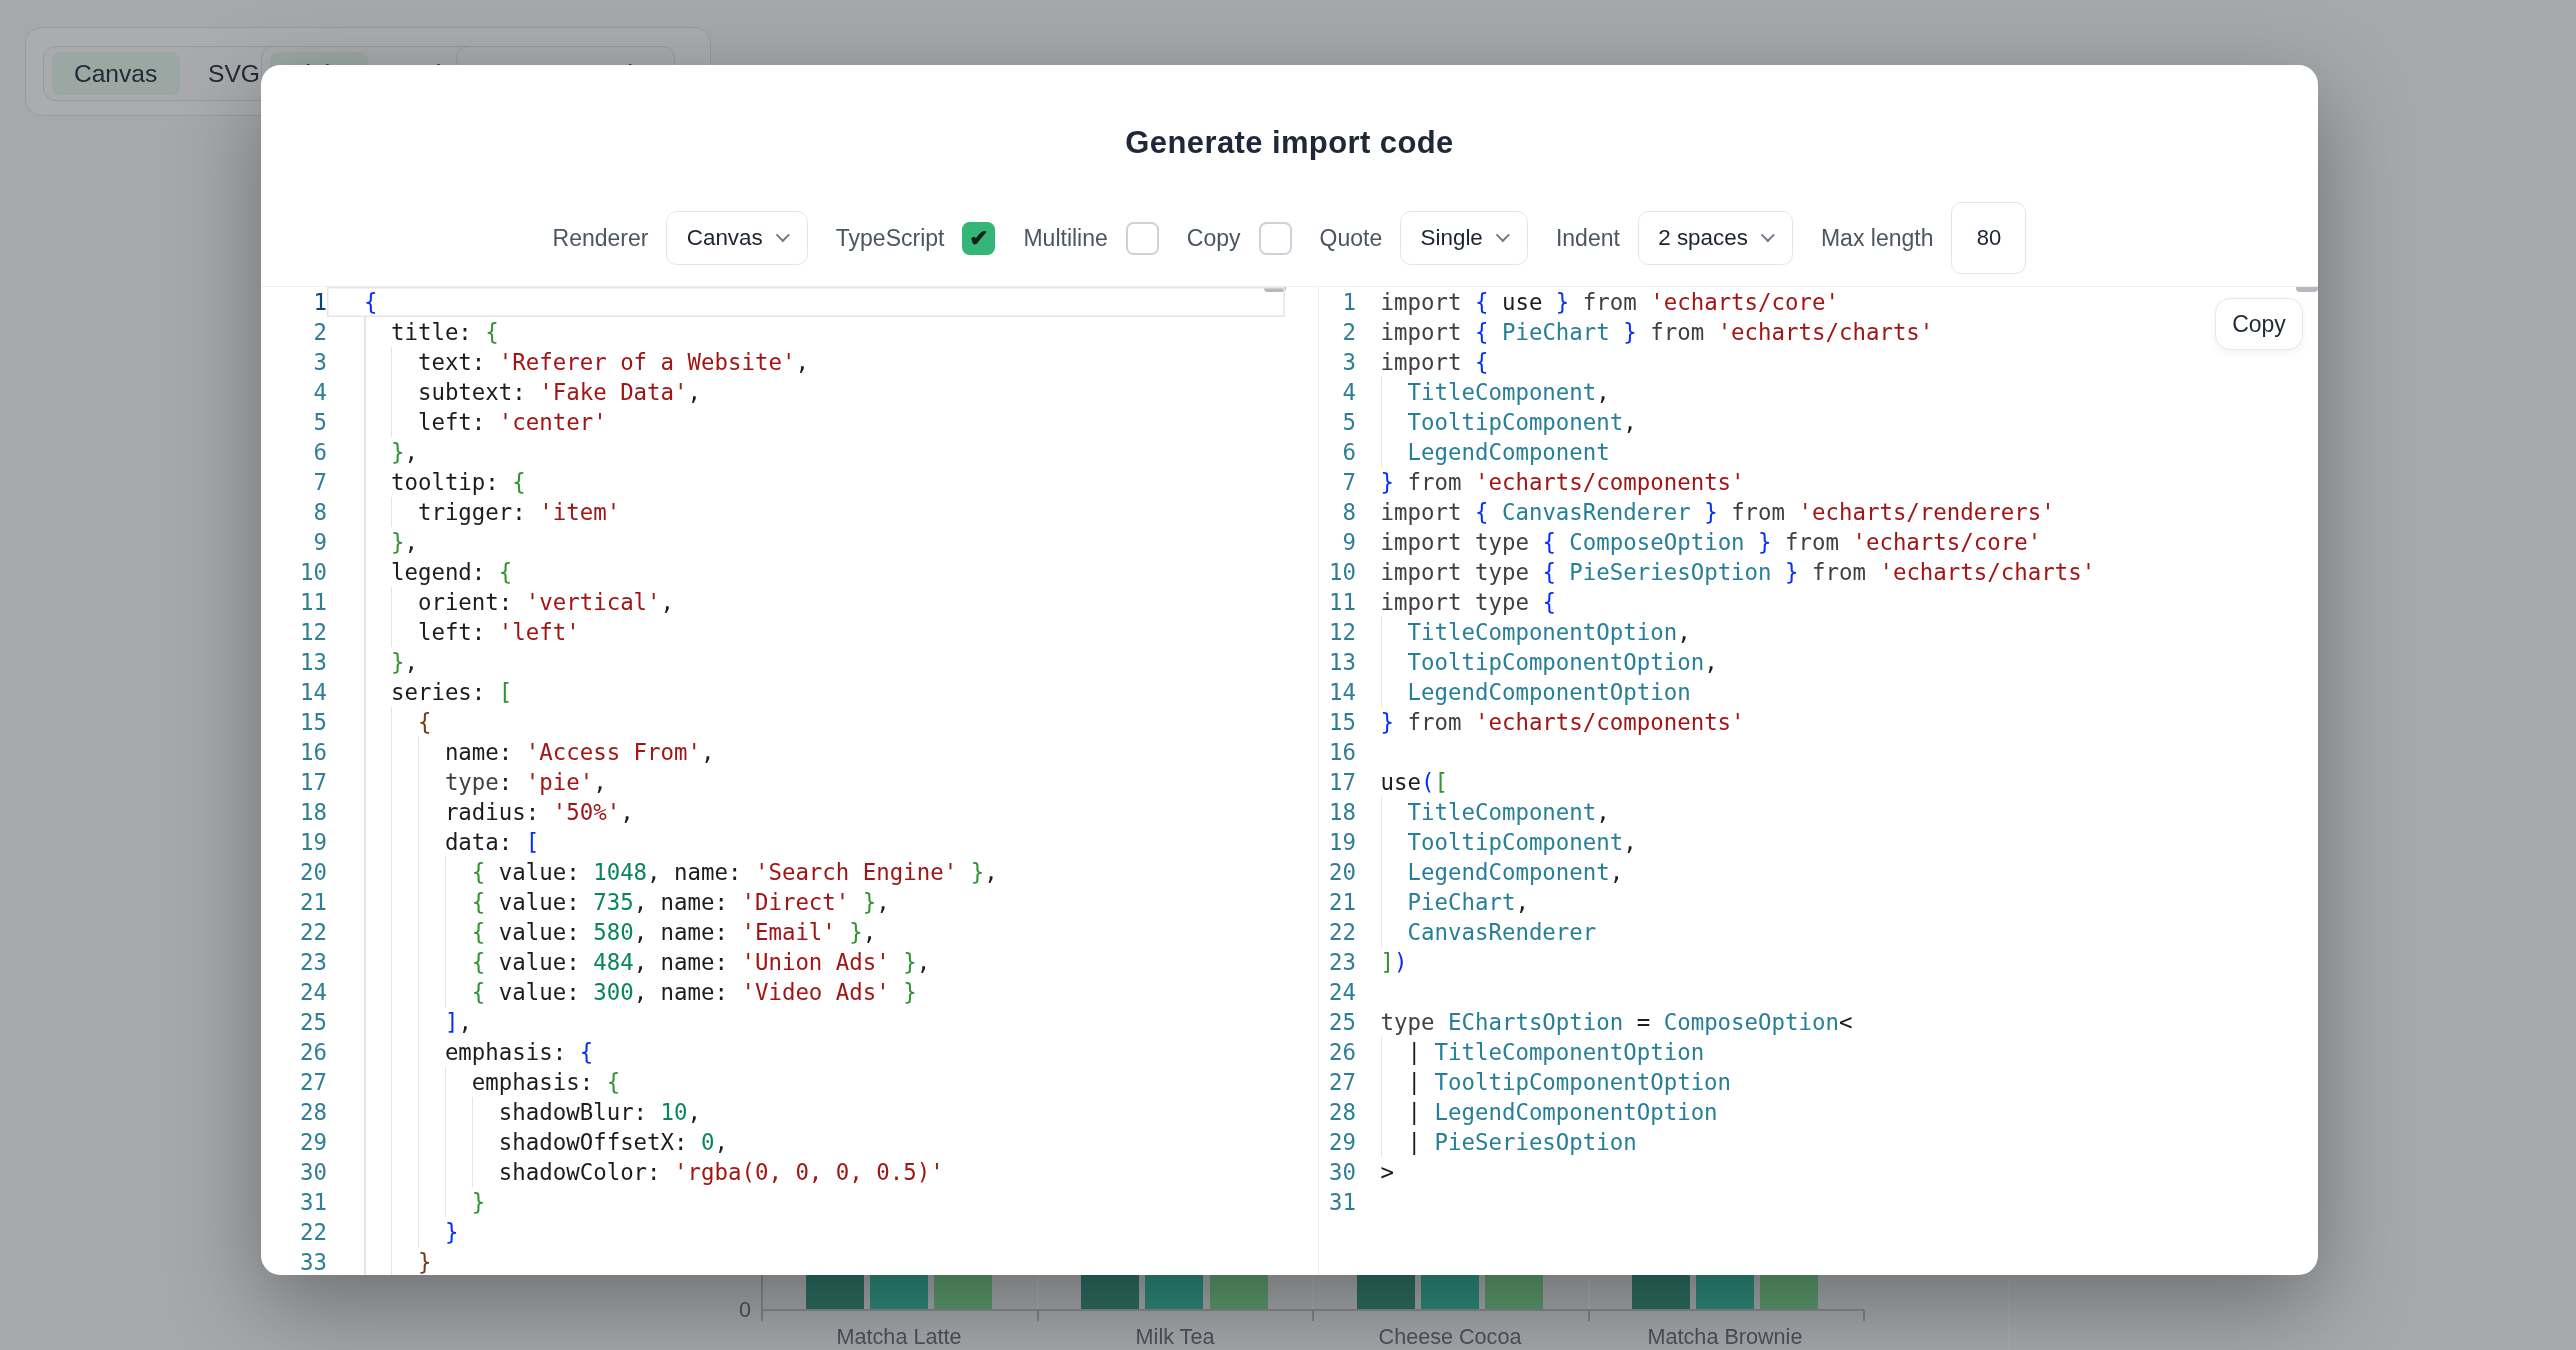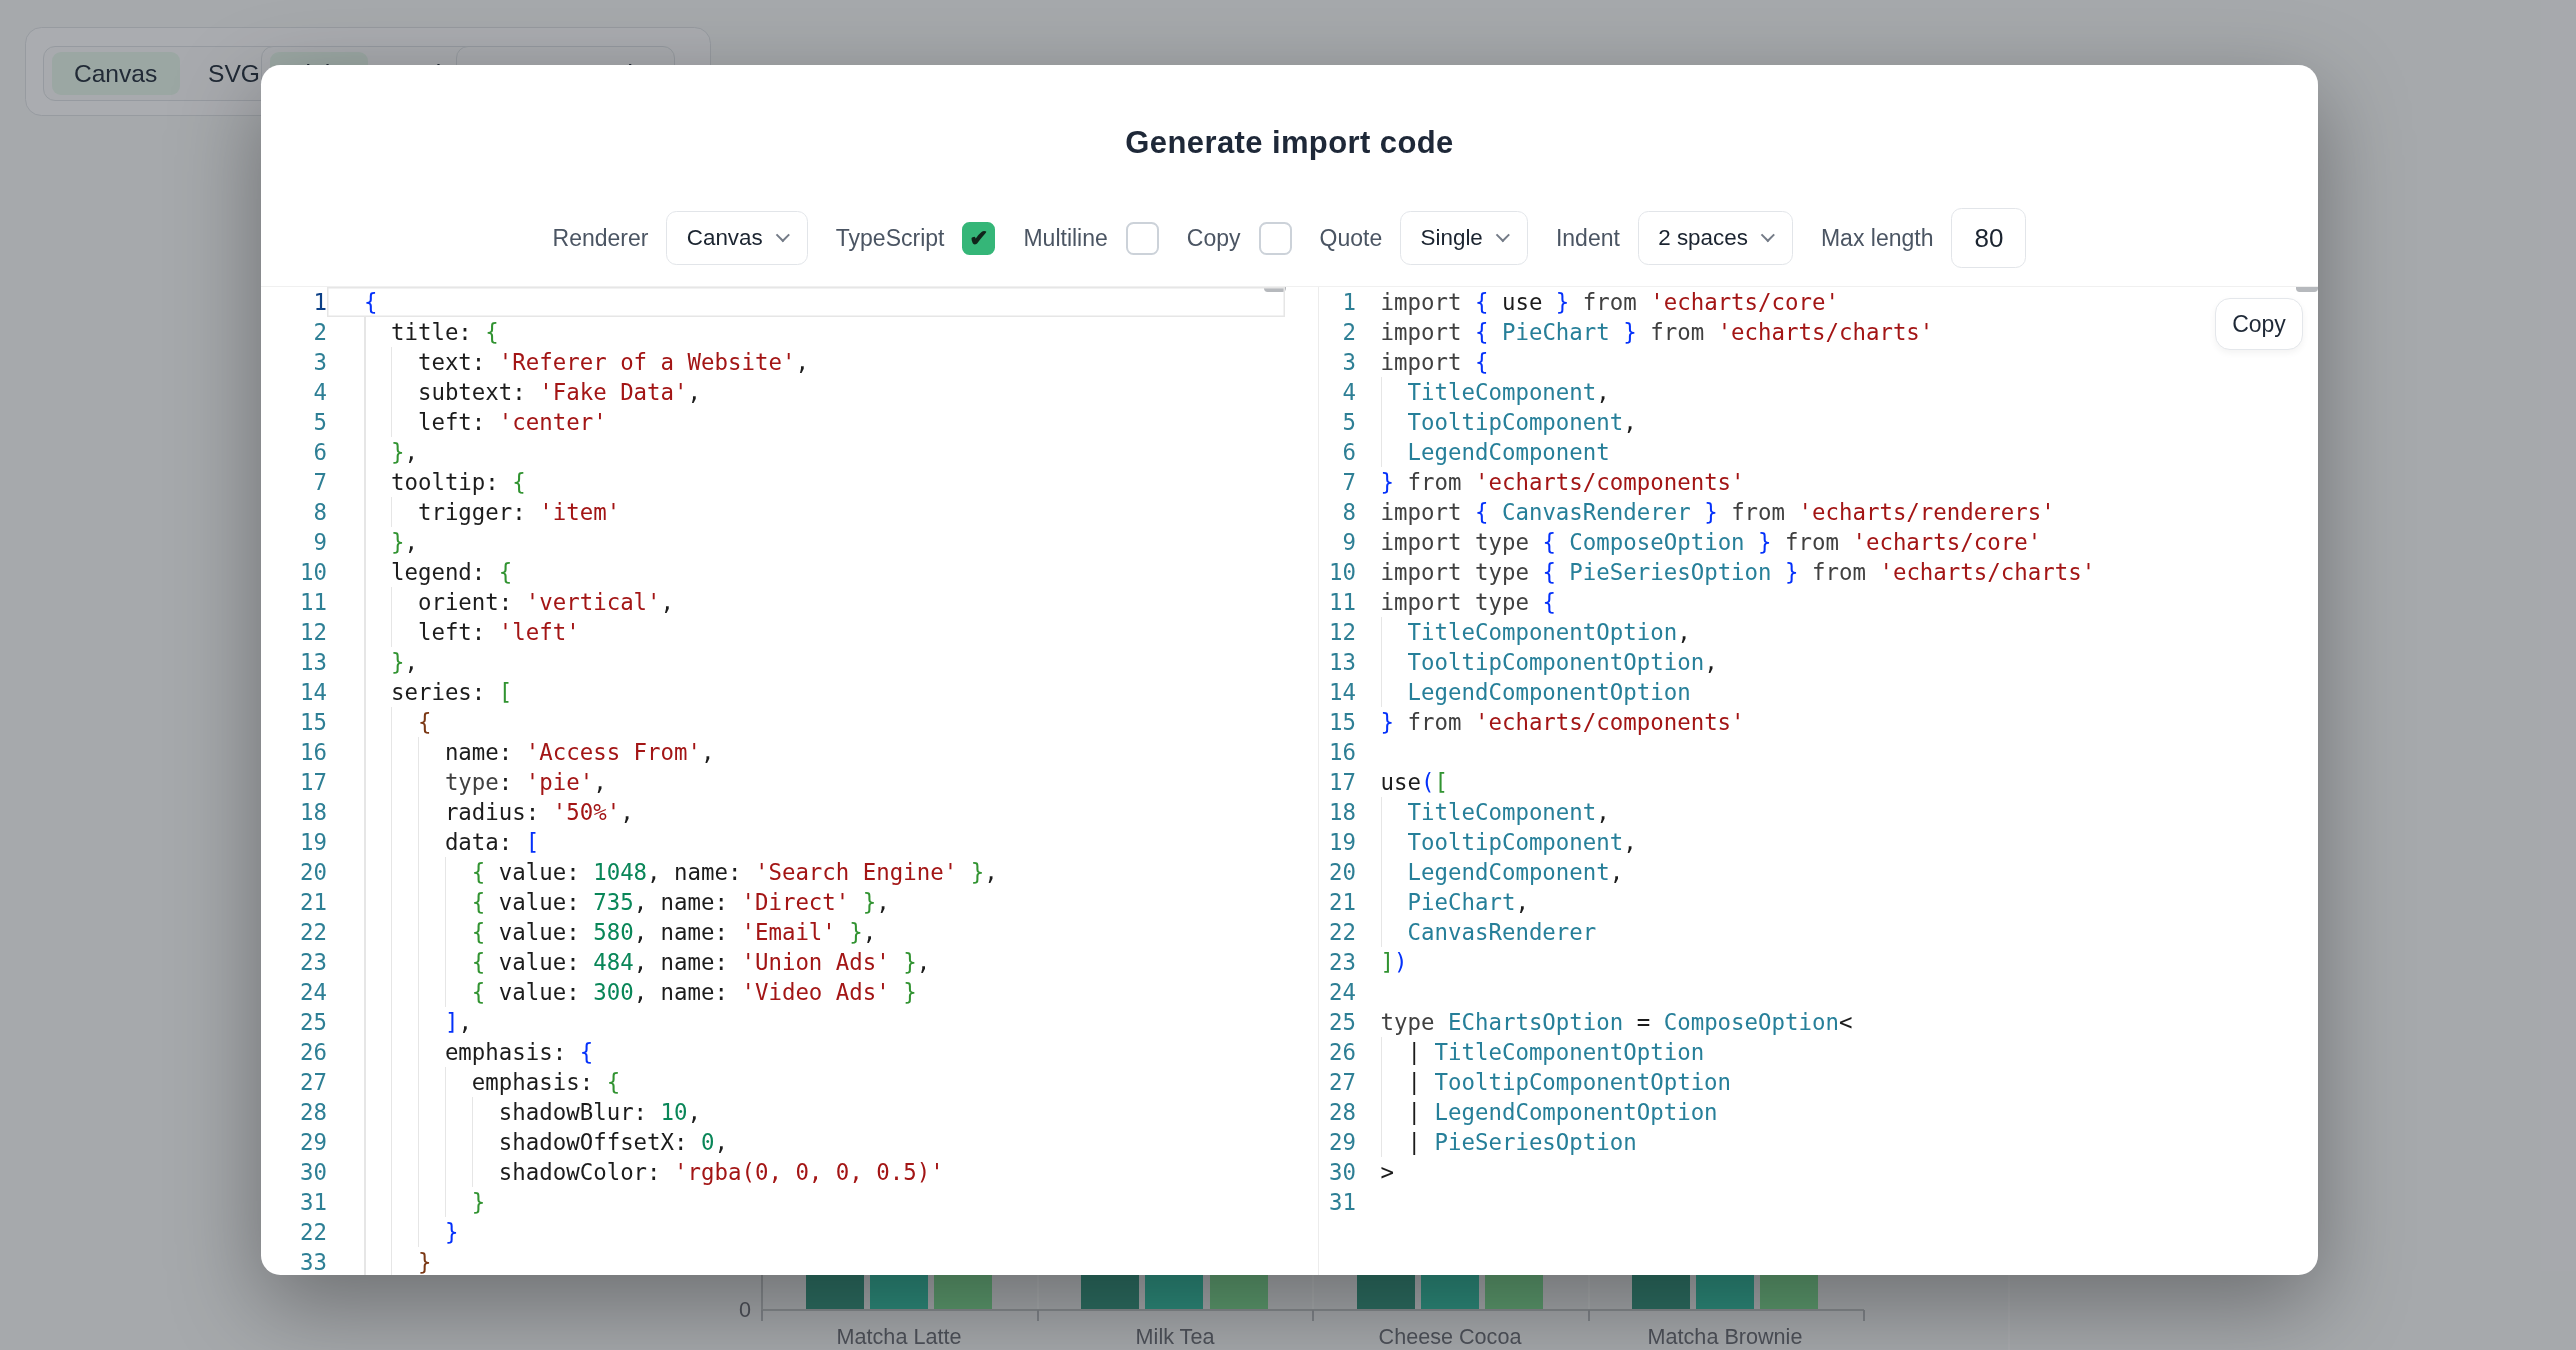--- a/index.html
+++ b/index.html
@@ -51,22 +51,22 @@
   .select { height:54px; border:1.5px solid #e2e5e9; border-radius:10.4px; background:#fff;
             display:flex; align-items:center; padding:0 19.4px; gap:15px;
             font-size:22.4px; color:#1b2430; }
   .chev { width:9.7px; height:9.7px; border-right:2.2px solid #747b87; border-bottom:2.2px solid #747b87;
           transform:rotate(45deg); margin-top:-6px; }
   .cb { width:33px; height:33px; border:2.2px solid #ccd2d9; border-radius:7.5px; background:#fff;
         display:flex; align-items:center; justify-content:center; }
   .cb .mark { display:none; font-size:23px; font-weight:bold; color:#10241a; line-height:1; }
   .cb.on { background:#35b678; border-color:#35b678; }
   .cb.on .mark { display:block; }
-  .num-input { width:75px; height:60px; border:1.5px solid #e2e5e9; border-radius:10.4px;
-               font-size:26px; color:#1b2430; text-align:center; outline:none;
+  .num-input { width:75px; height:72px; border:1.5px solid #e2e5e9; border-radius:10.4px;
+               font-size:22px; color:#1b2430; text-align:center; outline:none;
                font-family:"Liberation Sans", sans-serif; }
 
   
   .code-area { position:absolute; top:221px; left:0; right:0; bottom:0; display:flex;
                border-top:1.5px solid #f0f0f0; }
   .ed { font-family:"DejaVu Sans Mono", monospace; font-size:22.4px; line-height:30px;
         position:relative; overflow:hidden; }
   .ed-left  { width:1058px; border-right:1.5px solid #ececec; }
   .ed-right { flex:1; }
   .cl { display:flex; height:30px; }

